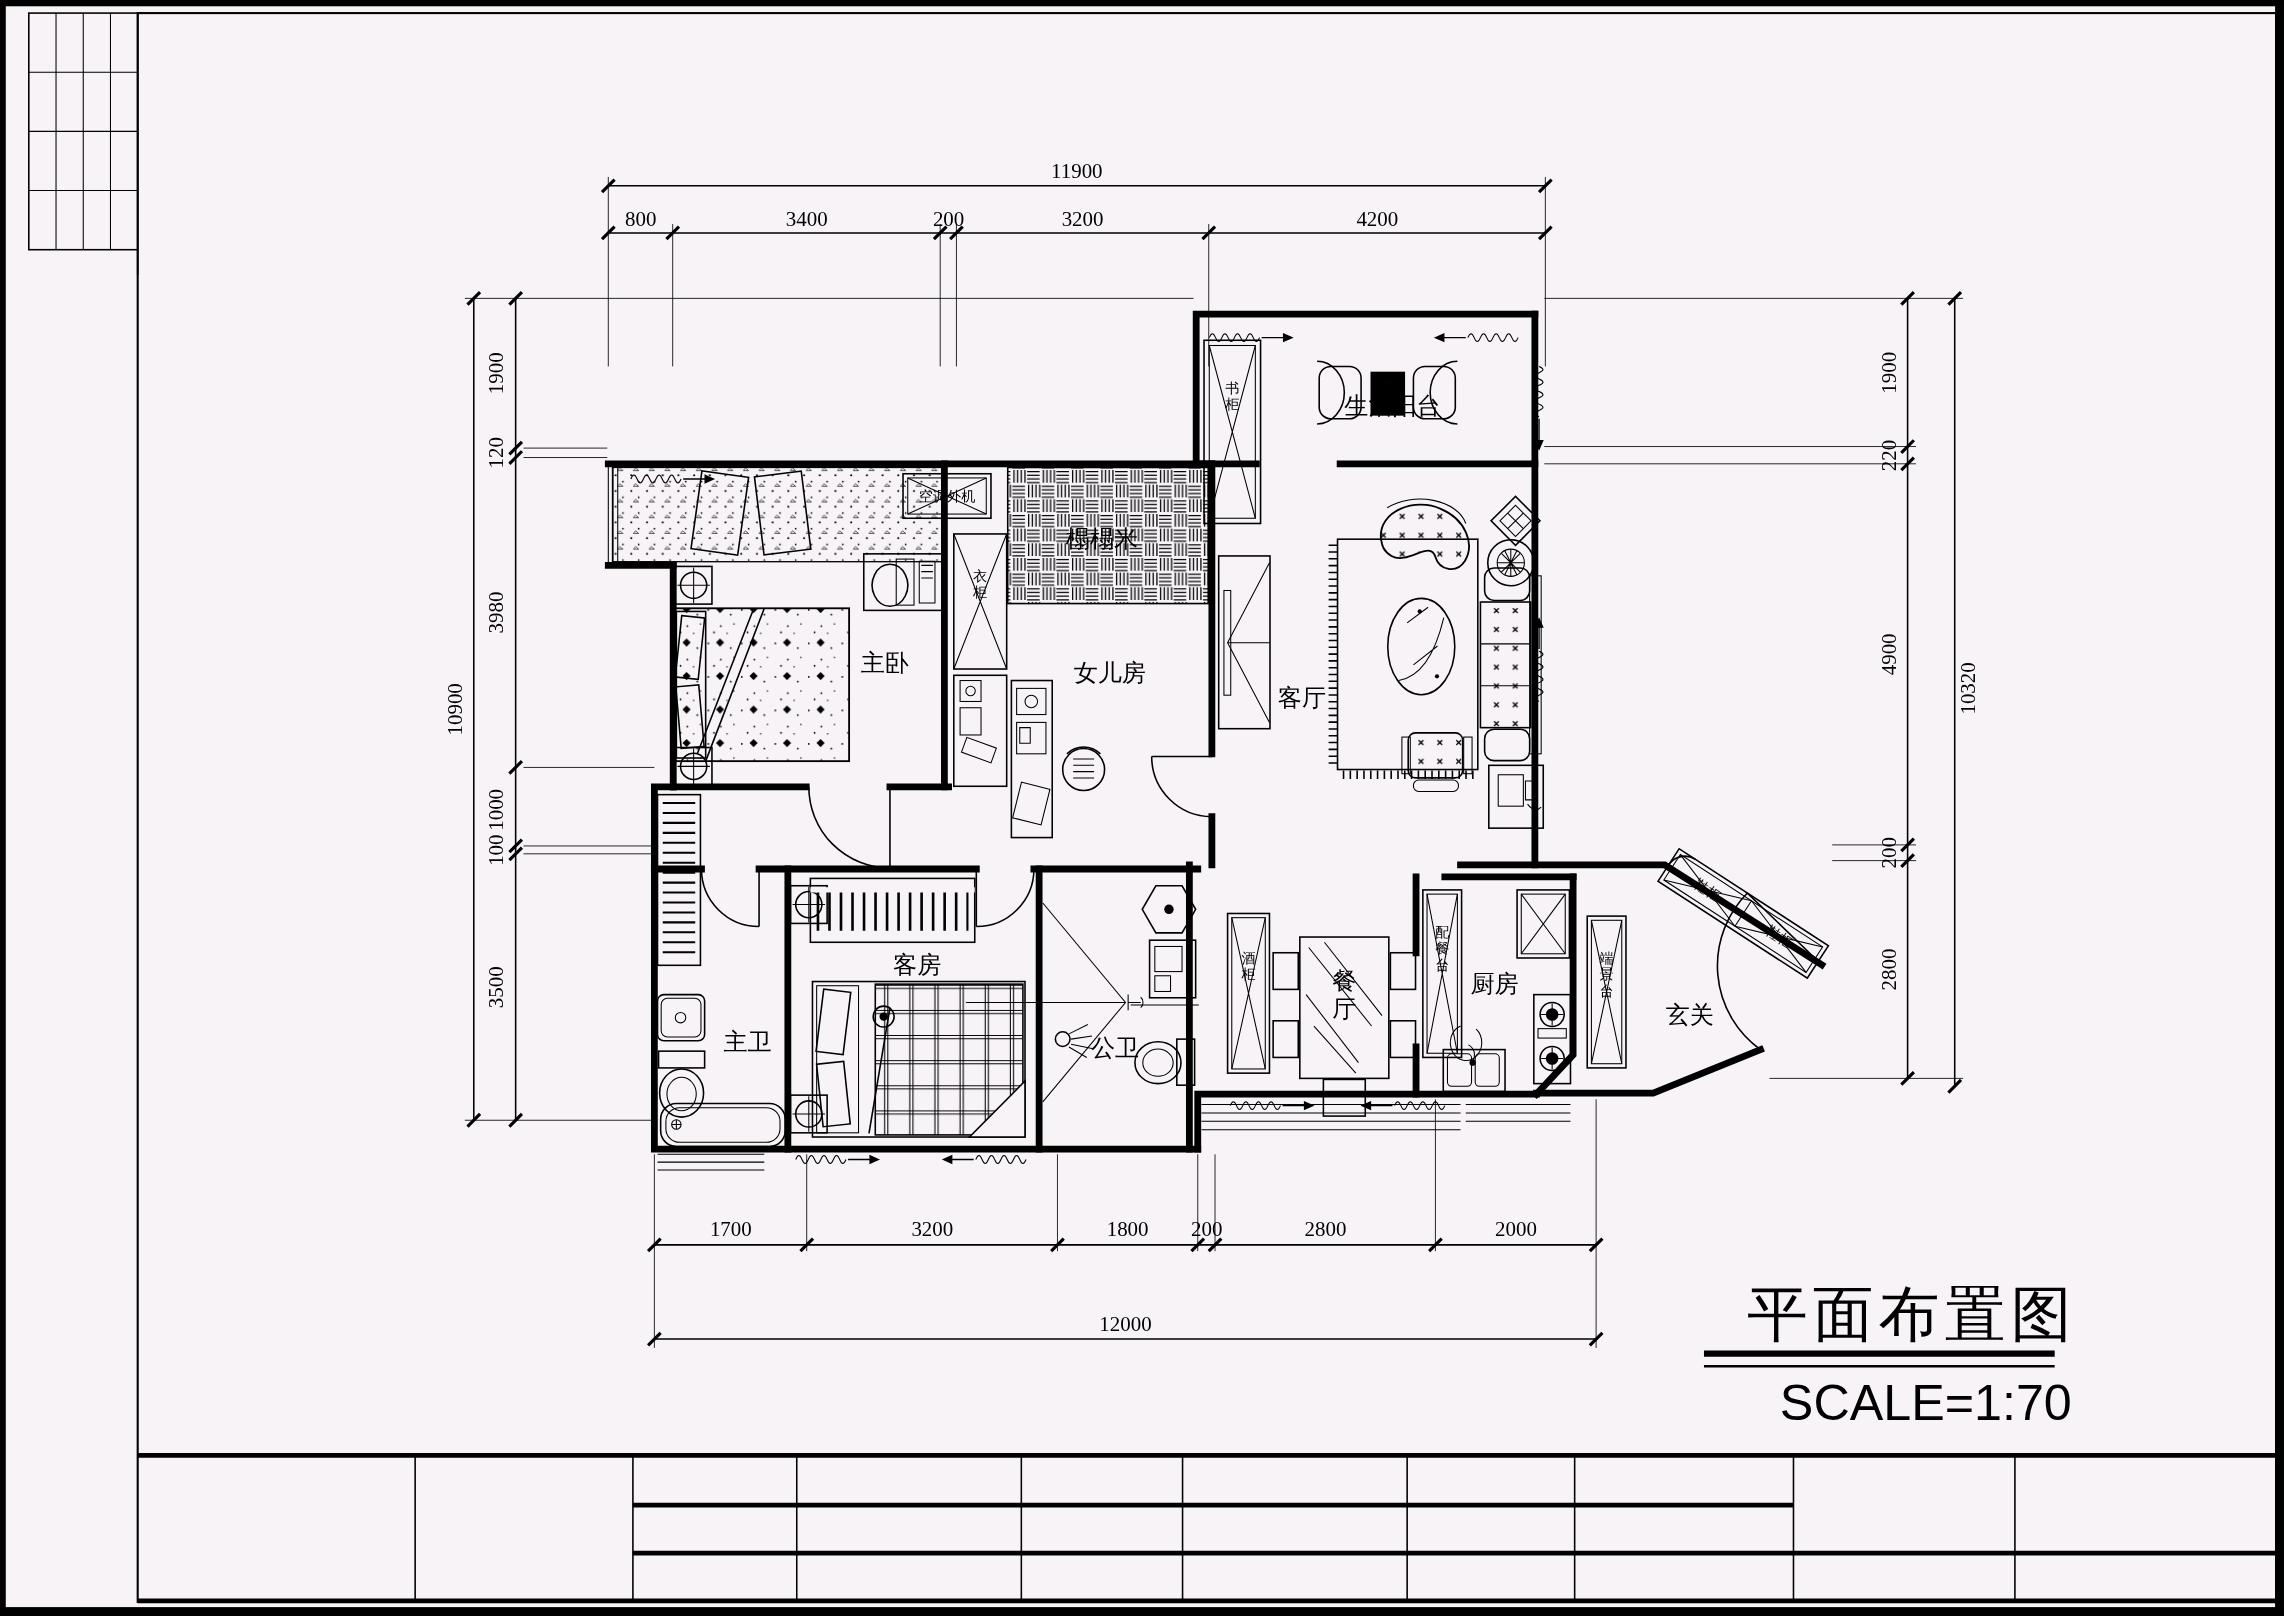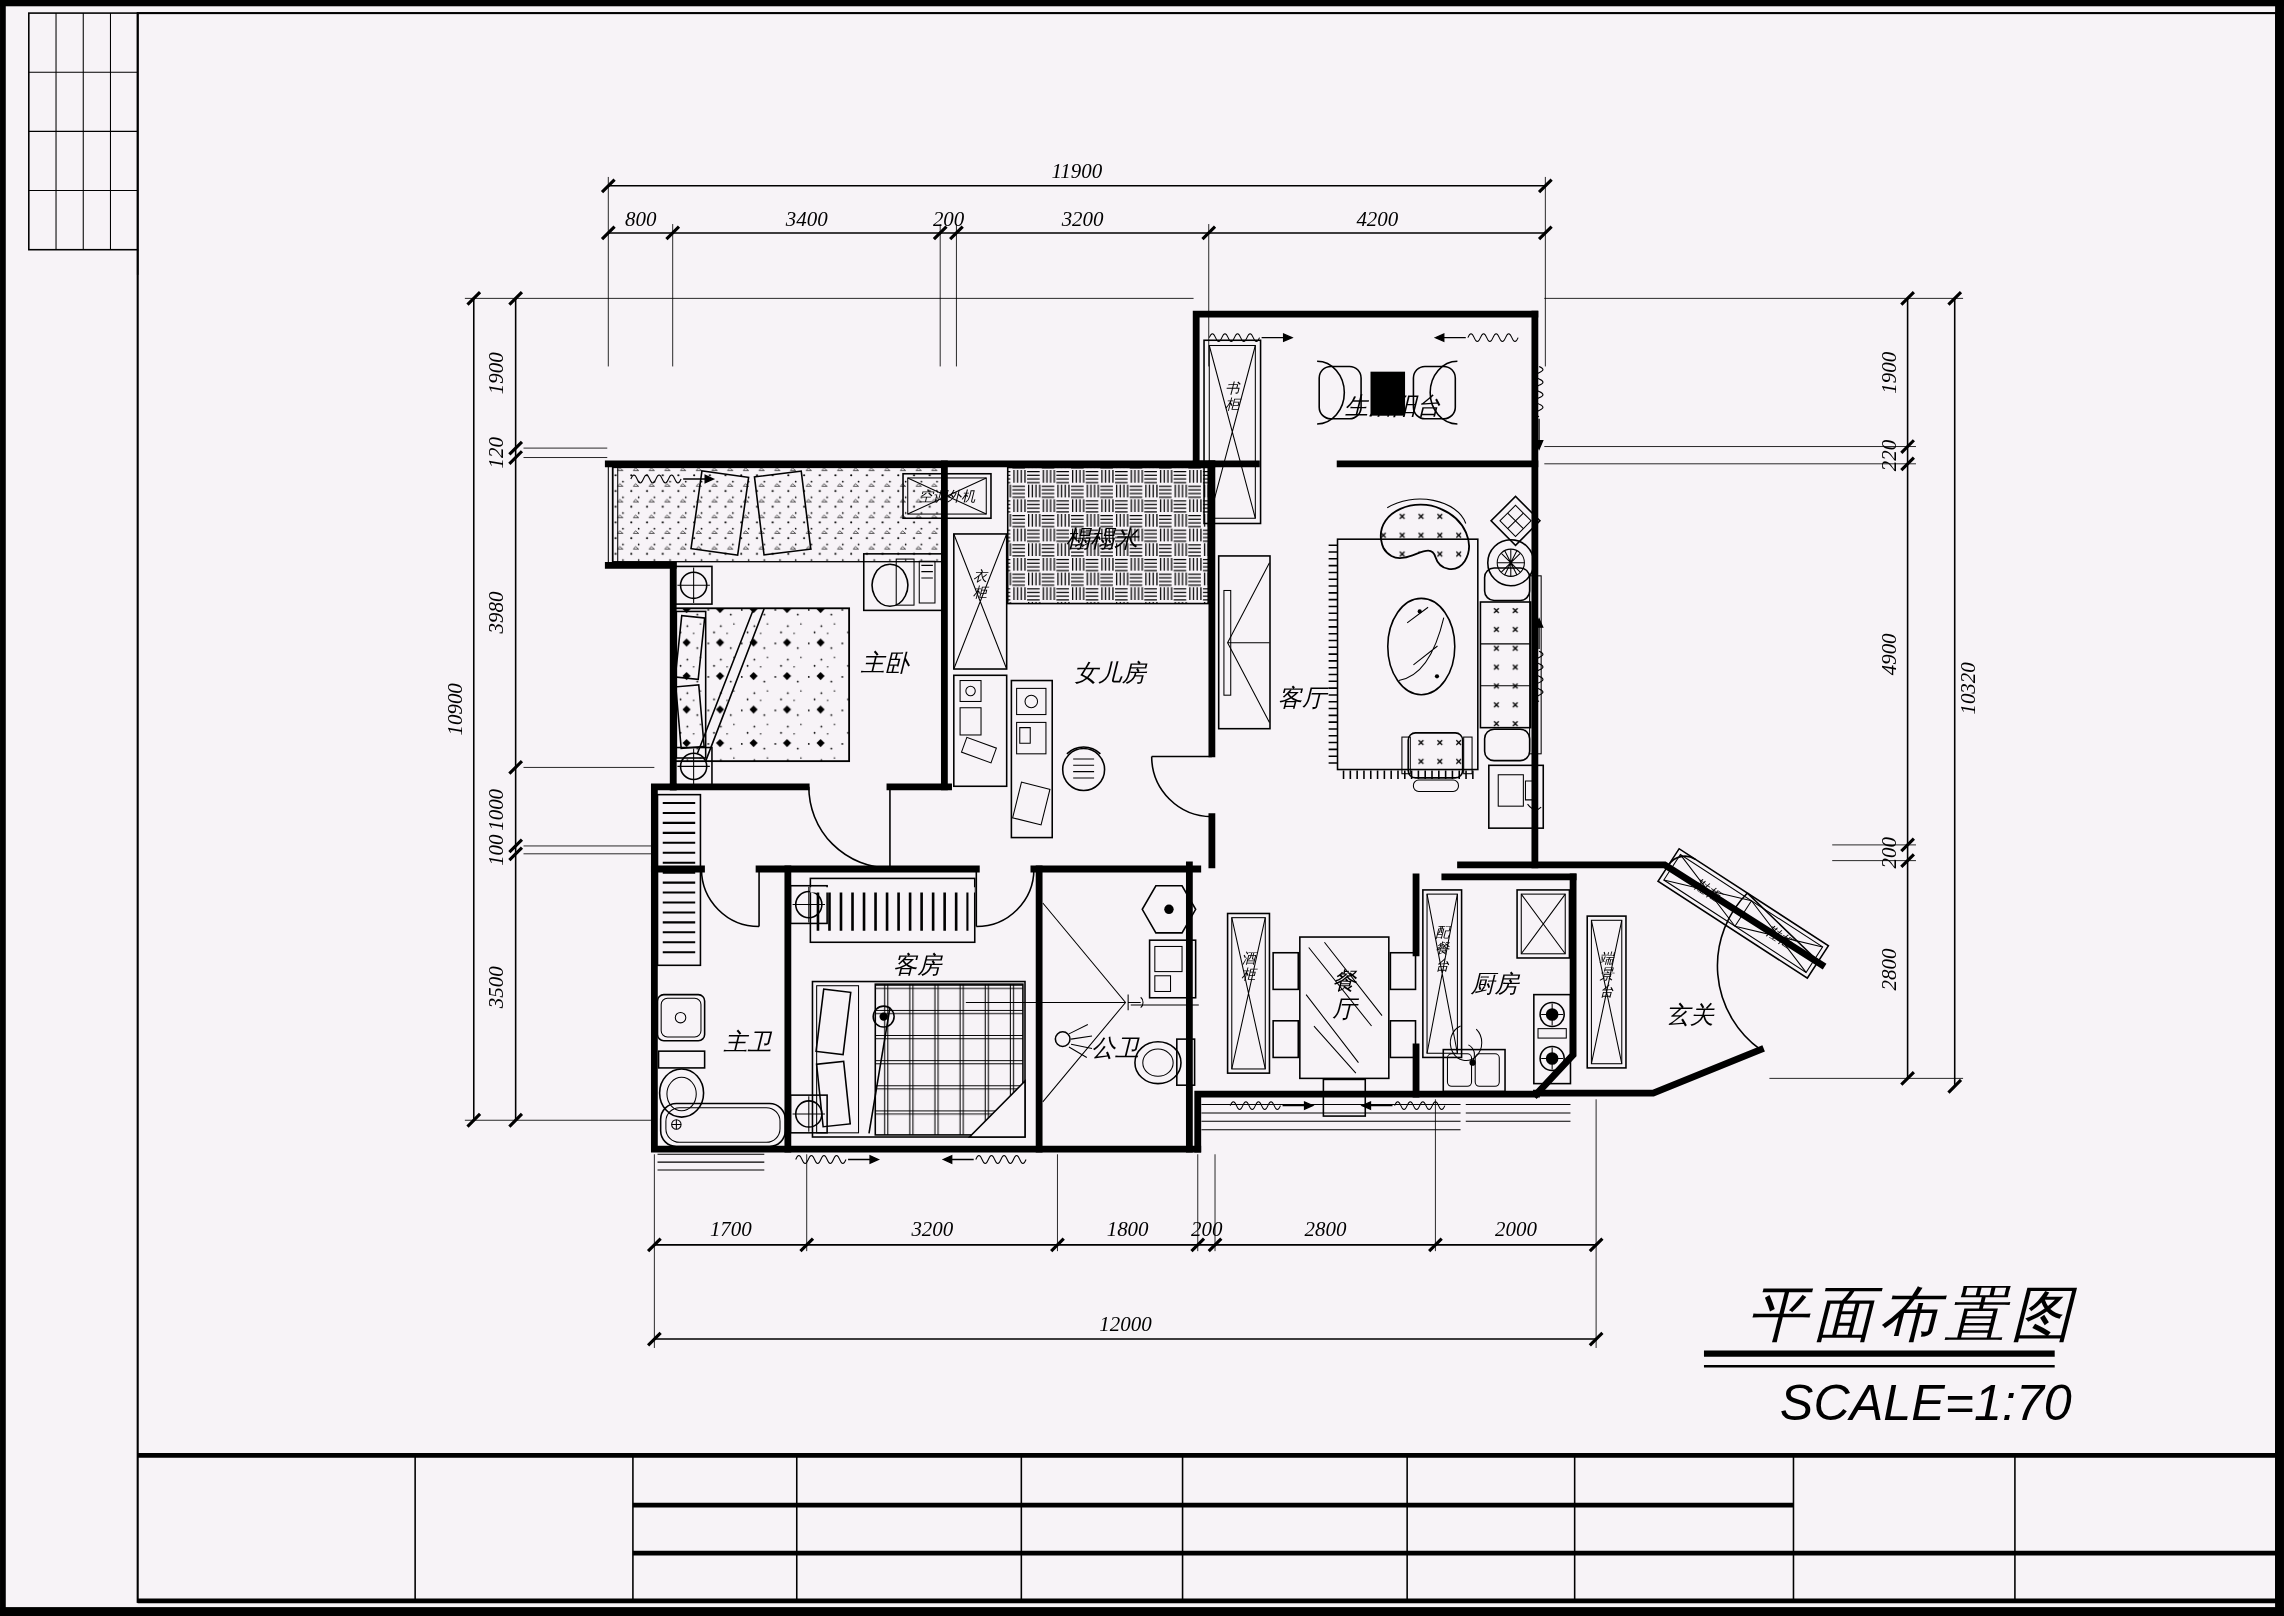--- a/index.html
+++ b/index.html
@@ -1,17 +1,17 @@
 <!DOCTYPE html>
 <html style="font-size:8.4px"><head>
 <meta charset="utf-8">
 <style>
   html,body{margin:0;padding:0;background:#e8e4e8;}
   #canvas{position:relative;width:2284px;height:1616px;background:#f7f3f7;overflow:hidden;
-          font-family:"Liberation Sans",sans-serif;font-style:italic;}
+          font-family:"Liberation Sans",sans-serif;}
   svg{position:absolute;left:0;top:0;}
   
   .wall{stroke:#000;stroke-width:13;fill:none;stroke-linecap:square;}
   .thin{stroke:#000;stroke-width:3;fill:none;}
   .thin2{stroke:#000;stroke-width:2;fill:none;}
   .dl{stroke:#000;stroke-width:3;fill:none;}
   .ext{stroke:#000;stroke-width:1.6;fill:none;}
   .tick{stroke:#000;stroke-width:6;fill:none;}
   .frame{stroke:#000;stroke-width:4;fill:none;}
   .tb-thick{stroke:#000;stroke-width:9;fill:none;}

